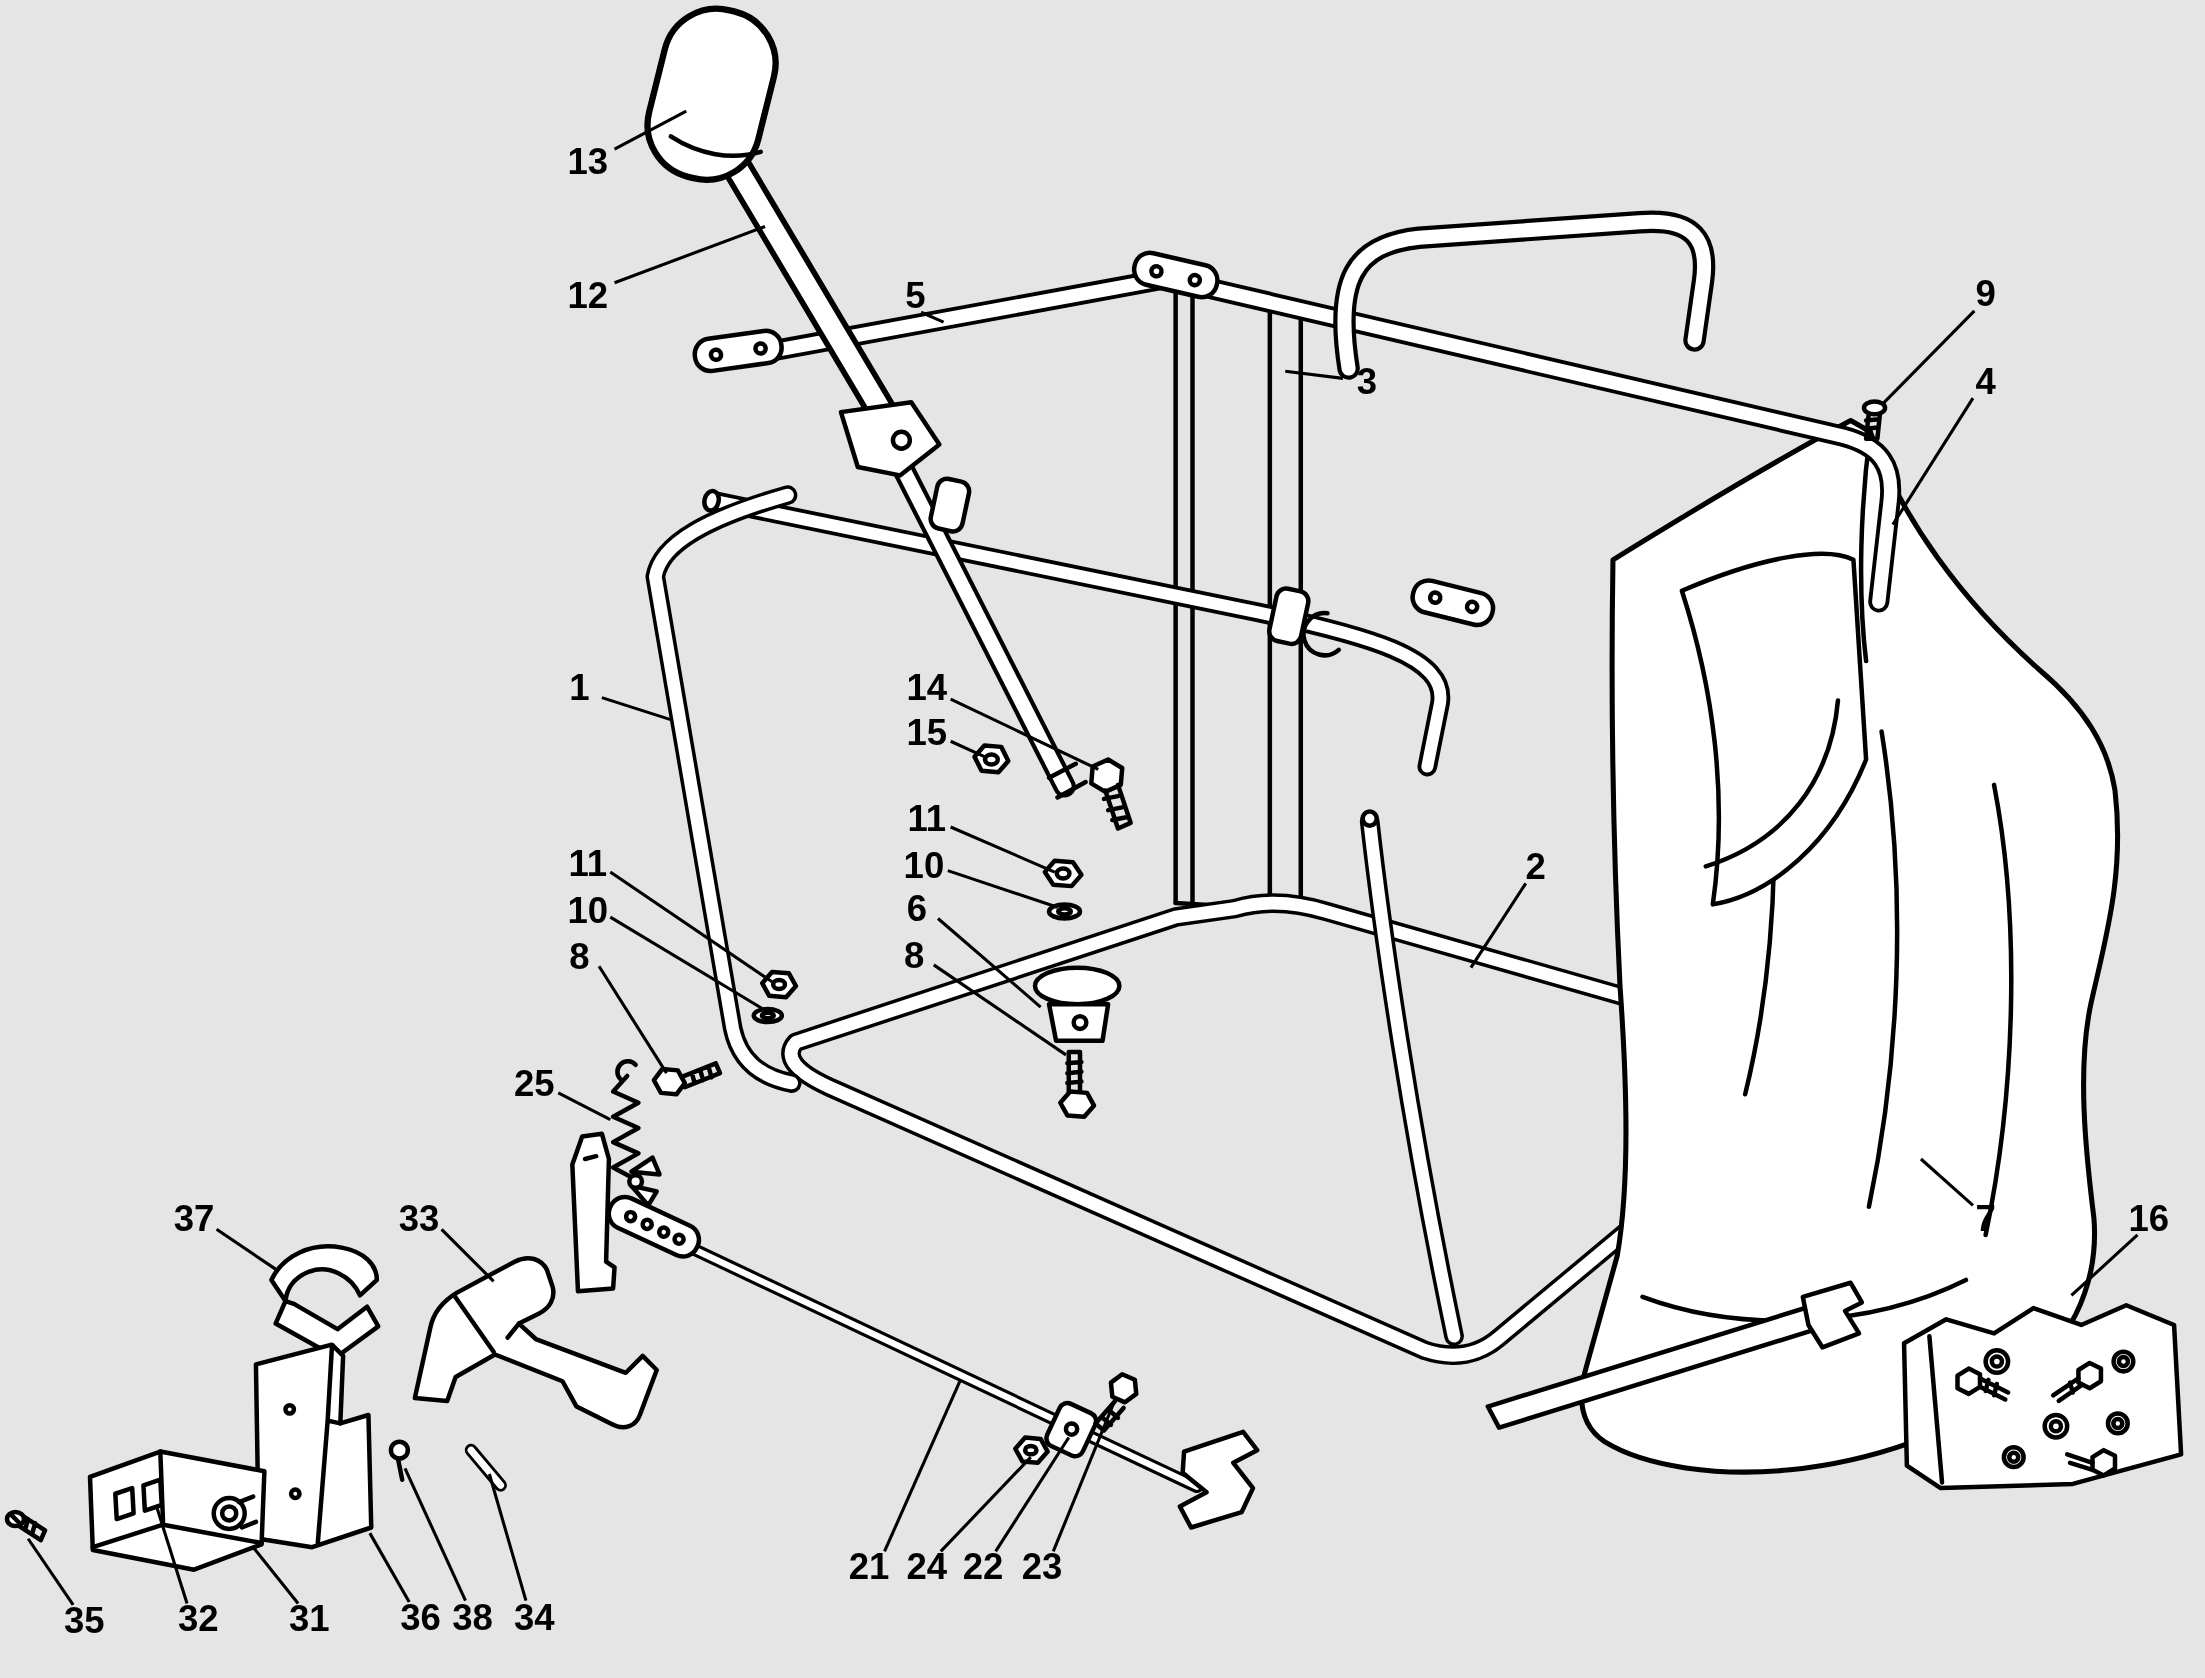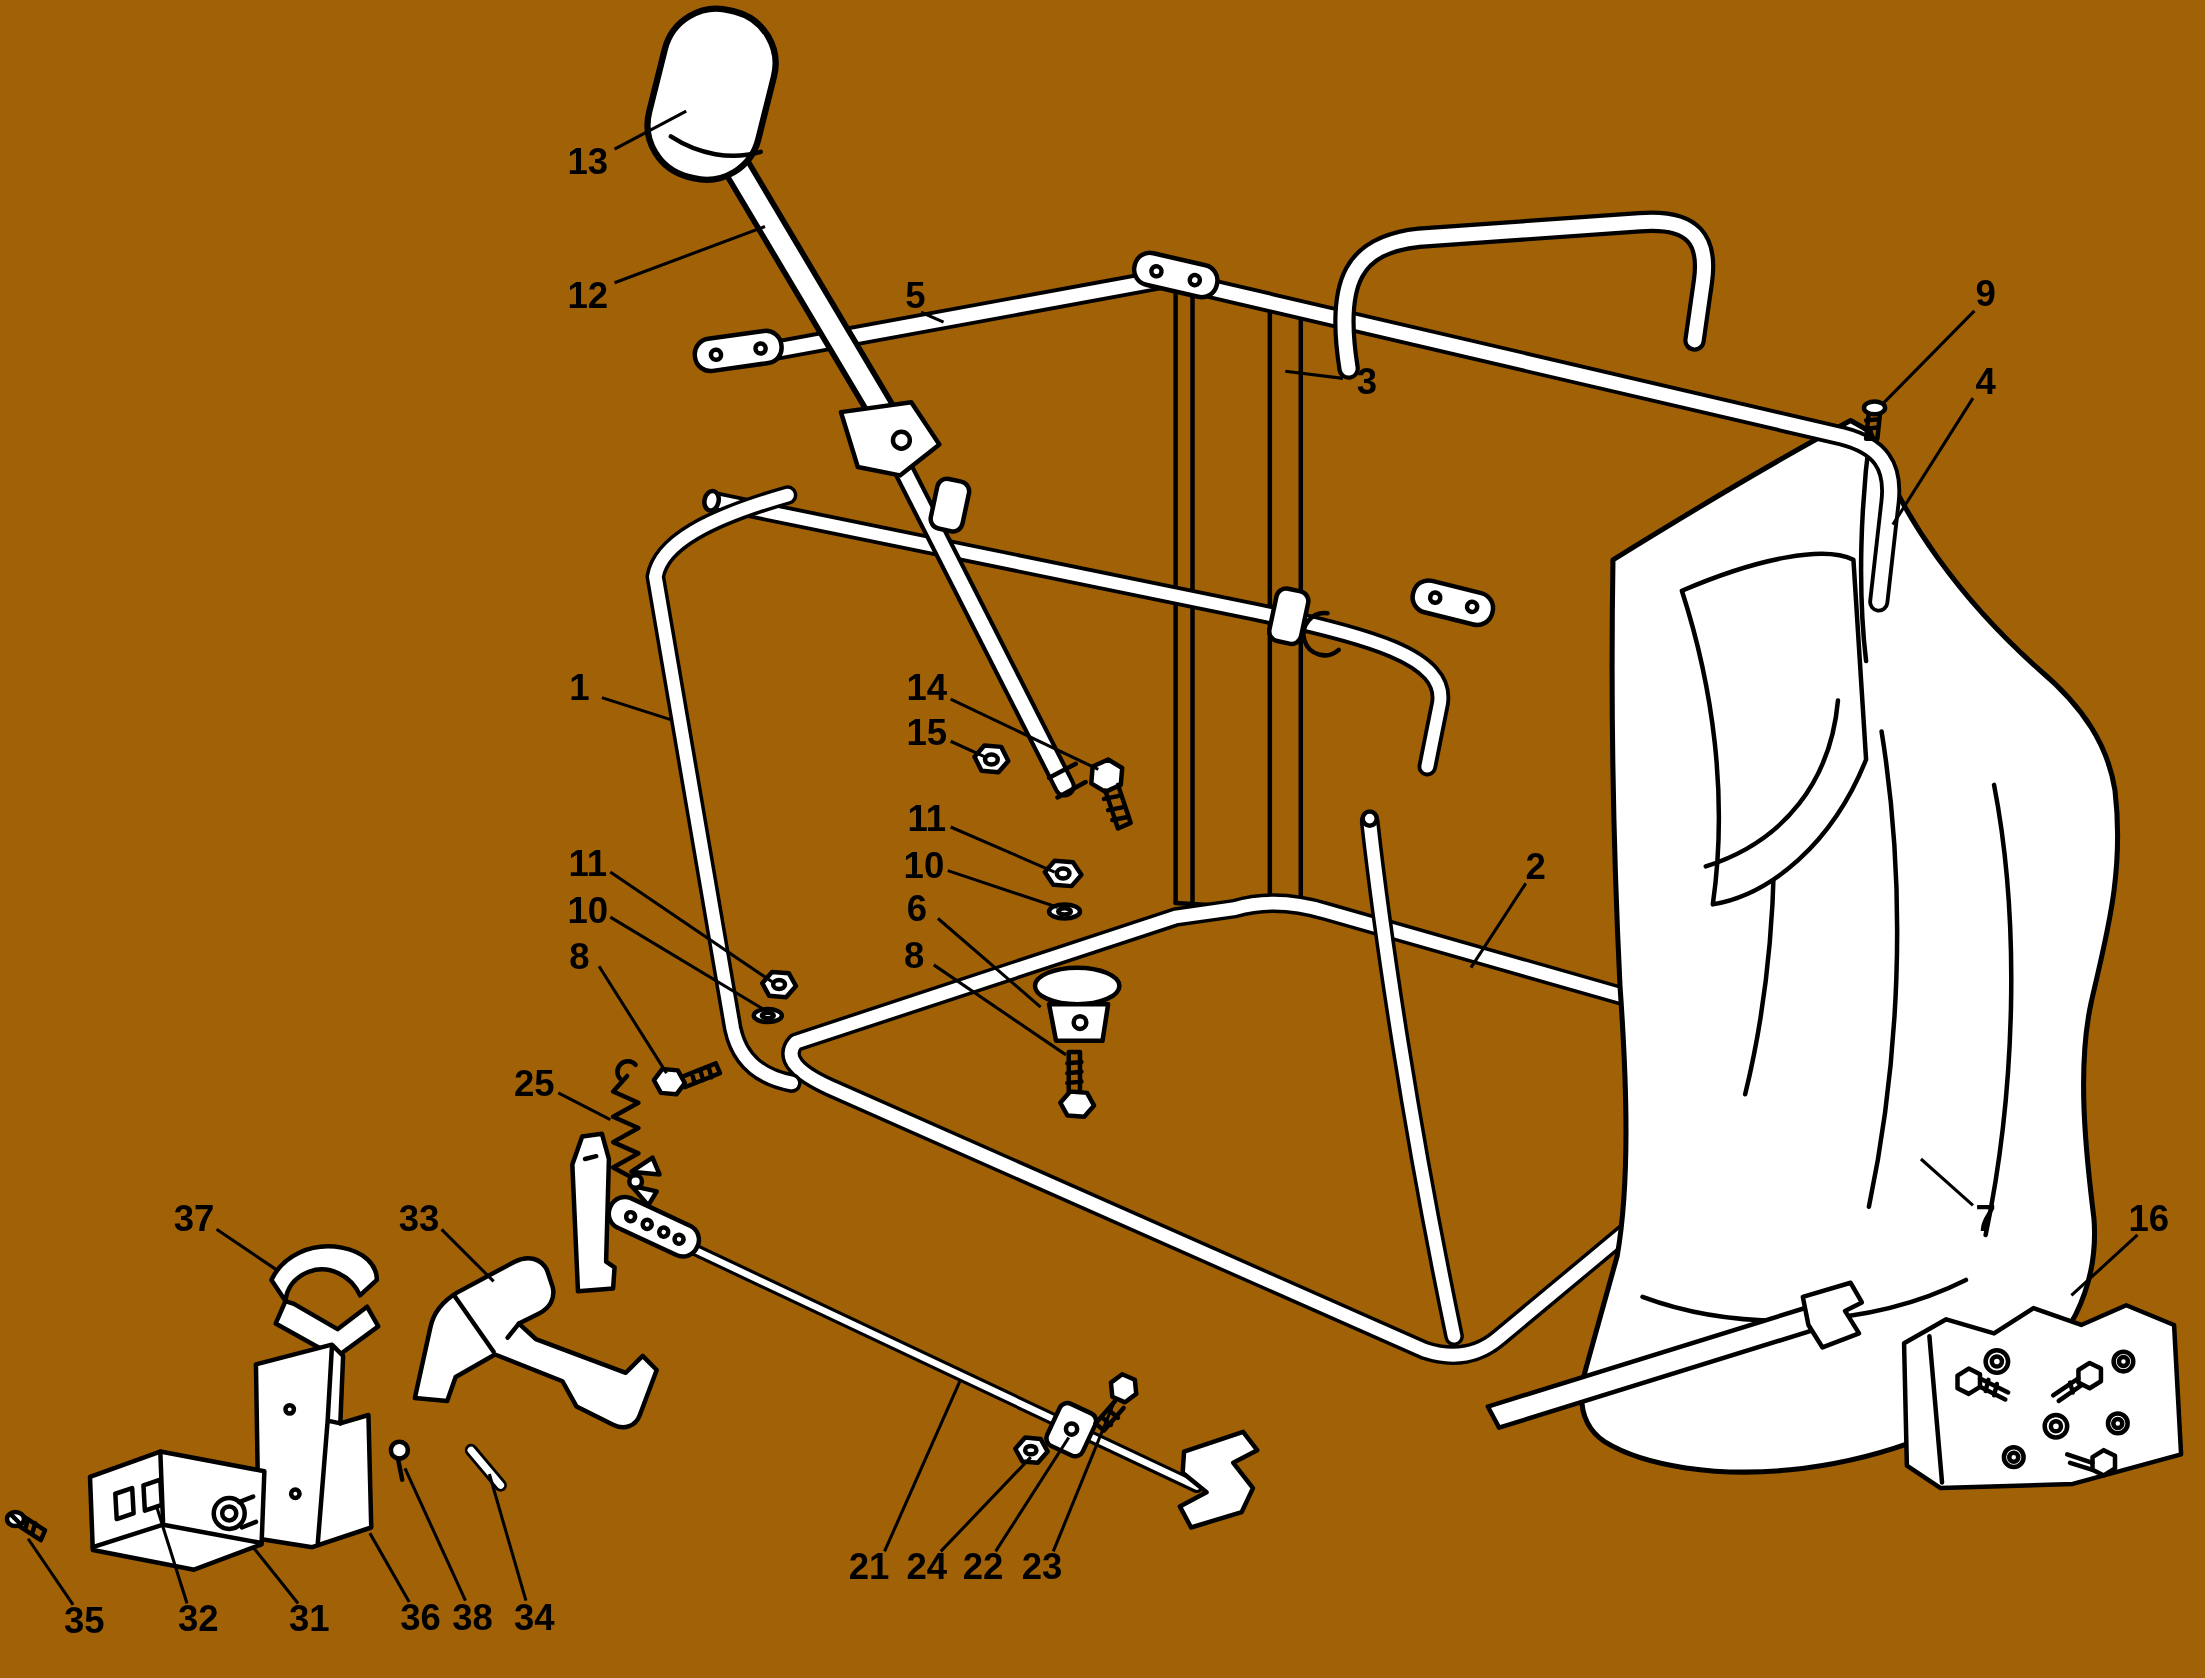--- a/index.html
+++ b/index.html
@@ -1,17 +1,17 @@
 <!DOCTYPE html>
 <html style="font-size:8.5px"><head>
 <meta charset="utf-8">
 <title>Parts Diagram</title>
 <style>
   html,body{margin:0;padding:0;background:#ffffff;}
-  .stage{position:relative;width:2205px;height:1678px;background:#a16207;overflow:hidden;}
+  .stage{position:relative;width:2205px;height:1678px;background:#e5e5e5;overflow:hidden;}
   svg{display:block;}
   .ln{fill:none;stroke:#000;stroke-width:3.2;stroke-linecap:round;stroke-linejoin:round;}
   .fw{fill:#fff;stroke:#000;stroke-width:3.2;stroke-linejoin:round;stroke-linecap:round;}
   .to{fill:none;stroke:#000;stroke-linecap:round;stroke-linejoin:round;}
   .ti{fill:none;stroke:#fff;stroke-linecap:round;stroke-linejoin:round;}
   .leader{stroke:#000;stroke-width:2.2;fill:none;}
   .callout{font-family:"Liberation Sans",sans-serif;font-weight:bold;font-size:26px;fill:#000;
            text-anchor:middle;dominant-baseline:central;}
 </style>
 </head>

